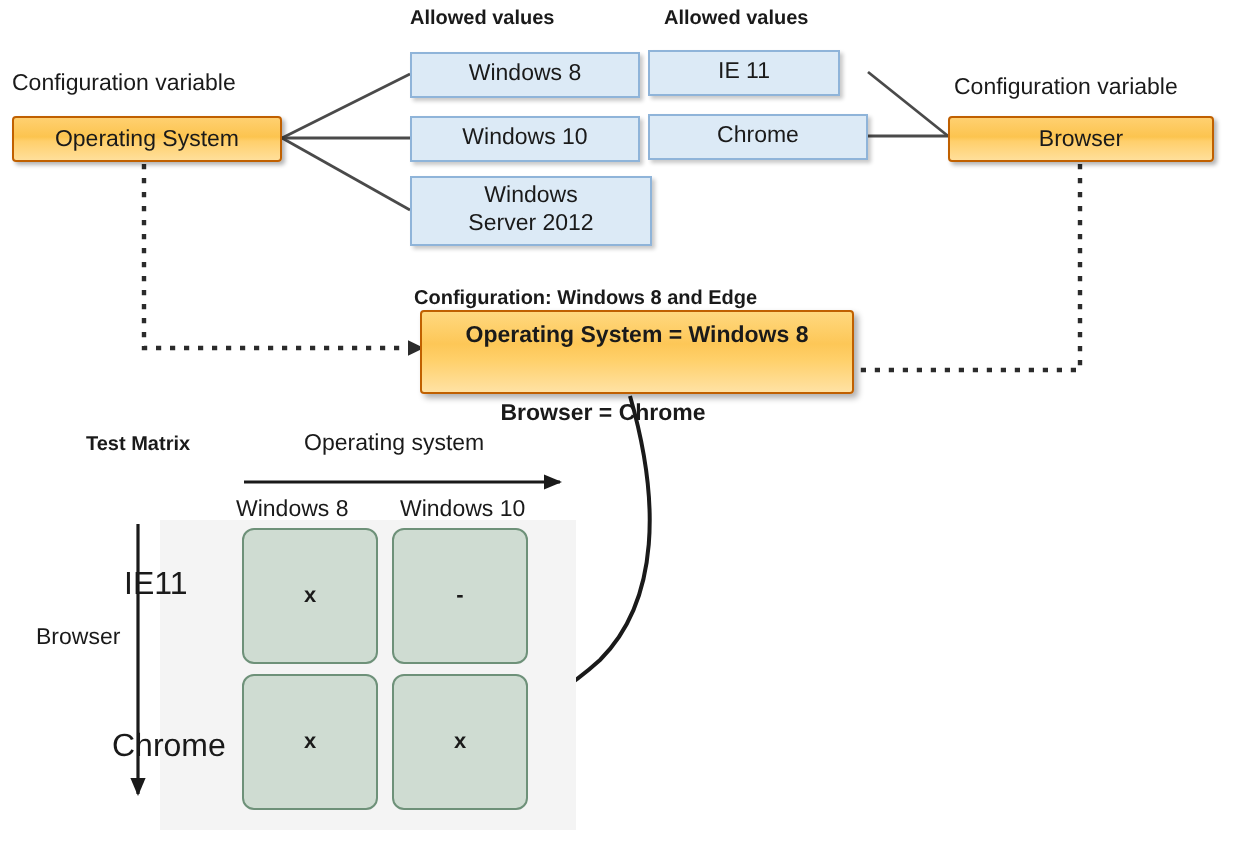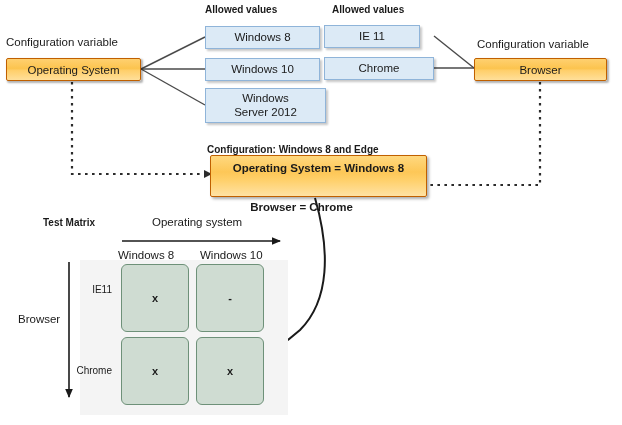--- a/index.html
+++ b/index.html
@@ -114,23 +114,22 @@
     font-weight: bold;
     color: #1a1a1a;
   }
   .col-head {
     position: absolute;
     font-size: 11.5px;
     white-space: nowrap;
   }
   .row-head {
     position: absolute;
-    font-size: 10px;
-    white-space: nowrap;
-    text-align: right;
+    font-size: 16px;
+    white-space: nowrap;
   }
 </style>
 </head>
 <body>
 
 <div id="canvas">
 
   <svg id="svg-layer" viewBox="0 0 622 425" xmlns="http://www.w3.org/2000/svg">
     <defs>
       <marker id="arrow-right" markerWidth="9" markerHeight="9" refX="7" refY="4.5" orient="auto" markerUnits="userSpaceOnUse">

